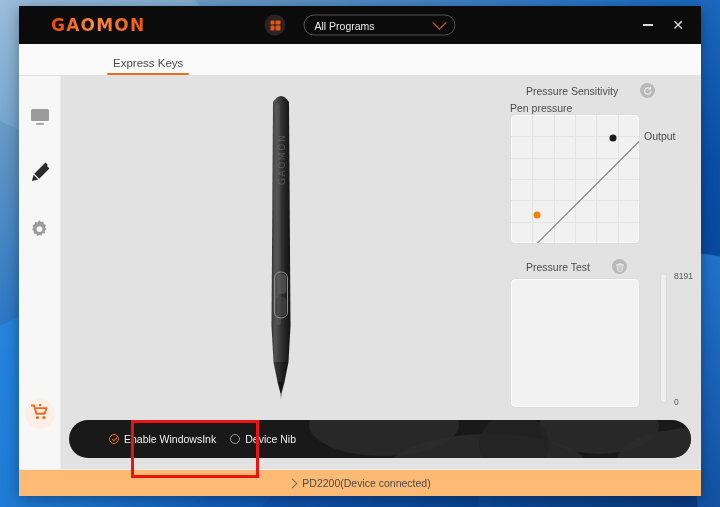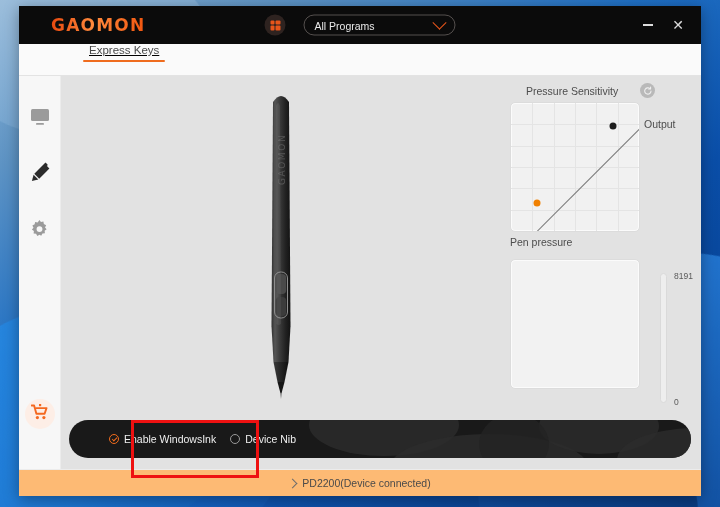--- a/index.html
+++ b/index.html
@@ -119,24 +119,23 @@
     font-size: 14px;
     line-height: 1;
   }
   .wbtn .min-bar { width: 10px; height: 1.4px; background: #dcdcdc; display:block; }
 
   
   #tabstrip {
     height: 31px;
     background: #fafafa;
     border-bottom: 1px solid #e3e3e3;
-    display: flex; align-items: flex-start;
-    padding-left: 64px;
+    display: flex; align-items: flex-end;
+    padding-left: 88px;
     flex: 0 0 auto;
-    text-decoration: underline;
   }
   .tab {
     position: relative;
     padding: 0 6px 6px 6px;
     font-size: 11.5px;
     color: #4a4a4a;
     cursor: pointer;
   }
   .tab.active::after {
     content: "";
@@ -511,42 +510,52 @@
           <div id="sensitivity-block">
             <div class="panel-head">
               <span class="panel-title">Pressure Sensitivity</span>
               <span class="round-btn">
                 <svg width="10" height="10" viewBox="0 0 12 12">
                   <path d="M9.6 6a3.8 3.8 0 1 1-1.2-2.8" stroke="#efefef" stroke-width="1.3" fill="none" stroke-linecap="round"></path>
                   <path d="M9.1 1.2 L9.1 3.6 L6.7 3.6" stroke="#efefef" stroke-width="1.3" fill="none" stroke-linecap="round" stroke-linejoin="round"></path>
                 </svg>
               </span>
             </div>
+            <div id="penpressure-label">Pen pressure</div>
             <div id="graph-wrap">
               <div id="graph">
                 <div class="gridline-v" style="left:21.3px"></div>
                 <div class="gridline-v" style="left:42.6px"></div>
                 <div class="gridline-v" style="left:63.9px"></div>
                 <div class="gridline-v" style="left:85.2px"></div>
                 <div class="gridline-v" style="left:106.5px"></div>
                 <div class="gridline-h" style="top:21.3px"></div>
                 <div class="gridline-h" style="top:42.6px"></div>
                 <div class="gridline-h" style="top:63.9px"></div>
                 <div class="gridline-h" style="top:85.2px"></div>
                 <div class="gridline-h" style="top:106.5px"></div>
                 <div class="diag"></div>
                 <div class="dot orange" style="left:20%; top:78%;"></div>
                 <div class="dot black" style="left:80%; top:18%;"></div>
               </div>
               <div id="output-label">Output</div>
             </div>
-            <div id="penpressure-label">Pen pressure</div>
           </div>
 
           <div id="test-block">
+            <div class="panel-head">
+              <span class="panel-title">Pressure Test</span>
+              <span class="round-btn">
+                <svg width="10" height="10" viewBox="0 0 12 12">
+                  <path d="M2.6 3.4h6.8l-.6 7a.9.9 0 0 1-.9.8H4.1a.9.9 0 0 1-.9-.8z" stroke="#efefef" stroke-width="1" fill="none"></path>
+                  <path d="M1.6 3.4h8.8M4.6 2.1h2.8" stroke="#efefef" stroke-width="1" stroke-linecap="round"></path>
+                  <path d="M4.8 5.4v4M7.2 5.4v4" stroke="#efefef" stroke-width="0.9" stroke-linecap="round"></path>
+                </svg>
+              </span>
+            </div>
             <div id="test-canvas"></div>
             <div id="gauge-wrap">
               <div id="gauge"></div>
               <span class="gauge-max">8191</span>
               <span class="gauge-min">0</span>
             </div>
           </div>
         </div>
 
         <div id="pillbar">

